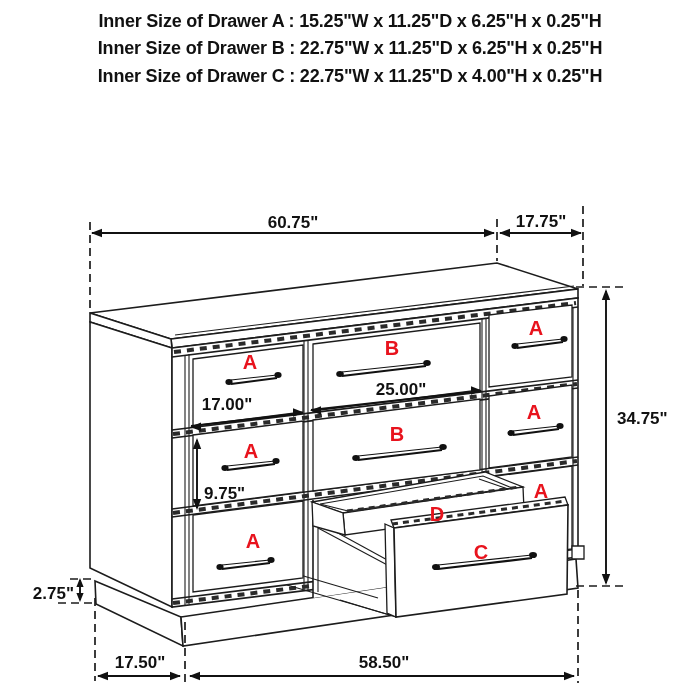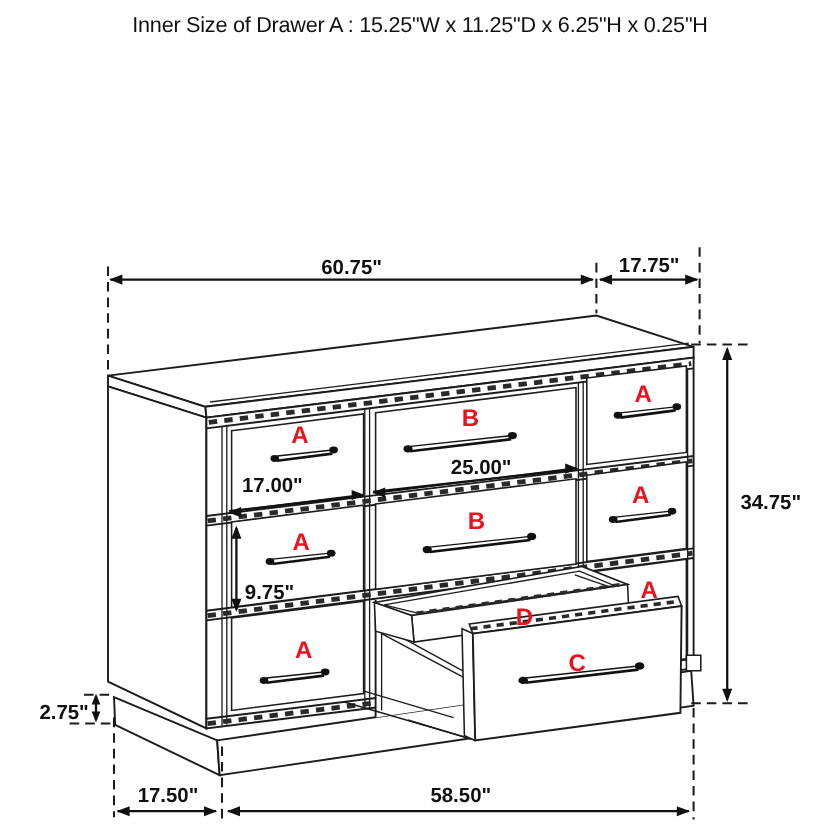--- a/index.html
+++ b/index.html
@@ -1,19 +1,19 @@
 <!DOCTYPE html>
 <html><head>
 <meta charset="utf-8">
 <style>
   html,body{margin:0;padding:0;}
   body{width:700px;height:700px;background:#ffffff;font-family:"Liberation Sans",sans-serif;}
   .page{position:absolute;top:0;left:0;width:700px;height:700px;background:#ffffff;overflow:hidden;}
   .spec-header{position:absolute;top:8px;left:0;width:700px;text-align:center;}
-  .spec-line{margin:0;font-size:18px;line-height:27.4px;font-weight:normal;color:#111;
+  .spec-line{margin:0;font-size:18px;line-height:27.4px;font-weight:bold;color:#111;
              letter-spacing:-0.2px;white-space:pre;}
   svg{position:absolute;top:0;left:0;}
   .ln{stroke:#1c1c1c;stroke-width:1.6;fill:none;}
   .thin{stroke:#1c1c1c;stroke-width:1.1;fill:none;}
   .wh{fill:#ffffff;stroke:#1c1c1c;stroke-width:1.6;}
   .whl{fill:#ffffff;stroke:#1c1c1c;stroke-width:1.3;}
   .dash{stroke:#1c1c1c;stroke-width:1.7;fill:none;stroke-dasharray:8 5;}
   .hatch{stroke:#2a2a2a;stroke-width:4;fill:none;stroke-dasharray:7 6;}
   .hatch2{stroke:#2a2a2a;stroke-width:3;fill:none;stroke-dasharray:6 5;}
   .dim{stroke:#111;stroke-width:1.9;fill:none;}
@@ -23,20 +23,22 @@
   .hb{stroke:#111;stroke-width:2.2;fill:none;}
   .hb2{stroke:#111;stroke-width:1.1;fill:none;}
 </style>
 </head>
 <body>
 
 <div class="page">
 
   <div class="spec-header">
     <p class="spec-line">Inner Size of Drawer A : 15.25"W x 11.25"D x 6.25"H x 0.25"H</p>
+    <p class="spec-line">Inner Size of Drawer B : 22.75"W x 11.25"D x 6.25"H x 0.25"H</p>
+    <p class="spec-line">Inner Size of Drawer C : 22.75"W x 11.25"D x 4.00"H x 0.25"H</p>
   </div>
 
   <svg width="700" height="700" viewBox="0 0 700 700">
 
     <g>
 
       <polygon class="wh" points="90,313 497,263 578,289 171,339"></polygon>
       <line class="thin" x1="175" y1="335" x2="574" y2="286"></line>
 
       <polygon class="wh" points="171,339 578,289 578,298 172,348"></polygon>

